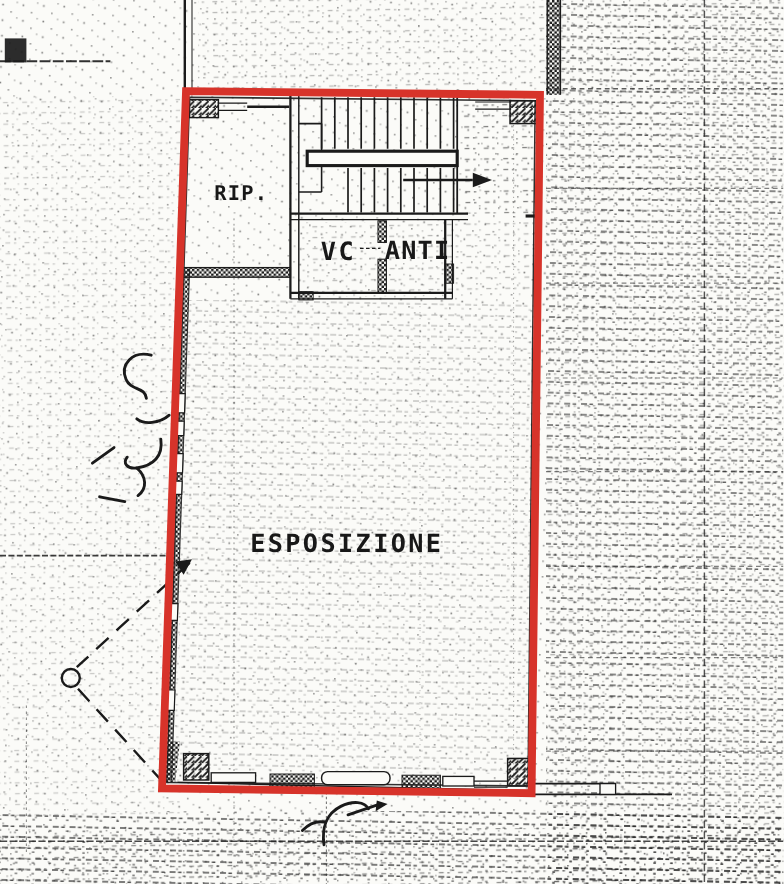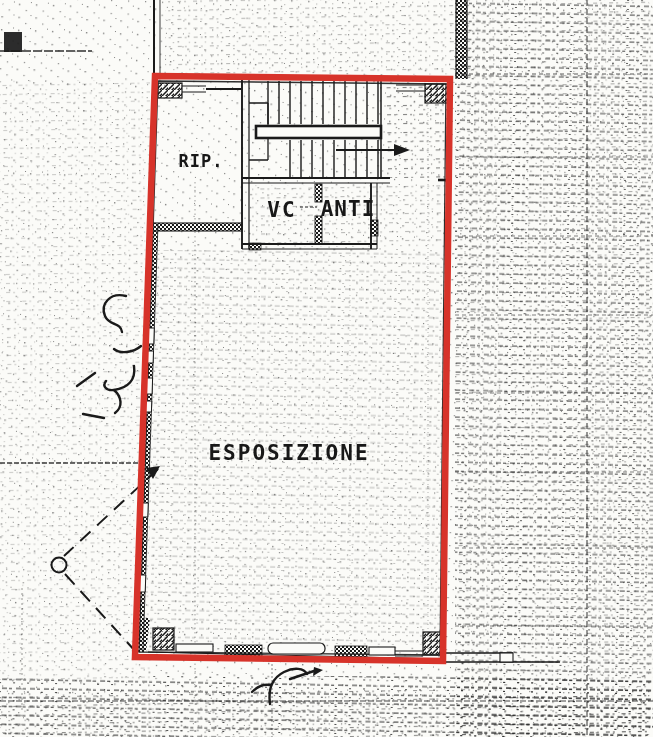--- a/index.html
+++ b/index.html
@@ -1,16 +1,16 @@
 <!DOCTYPE html>
 <html><head>
 <meta charset="utf-8">
 <style>
   html,body{margin:0;padding:0;background:#fbfbf8;}
-  .viewport{position:relative;width:653px;height:737px;overflow:hidden;background:#fbfbf8;border-radius:11px;}
+  .viewport{position:relative;width:653px;height:737px;overflow:hidden;background:#fbfbf8;}
   svg{display:block;}
   .lbl{font-family:"DejaVu Sans Mono","Liberation Mono",monospace;font-weight:700;fill:#181818;}
 </style>
 </head>
 <body>
 
 <div class="viewport">
 <svg width="653" height="737" viewBox="0 0 653 737">
   <defs>
     <pattern id="speckle" patternUnits="userSpaceOnUse" width="4" height="4">

